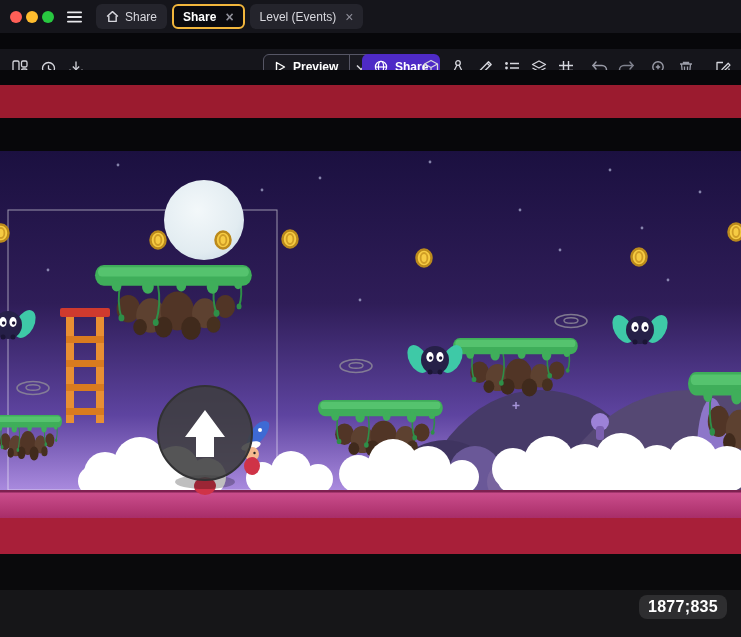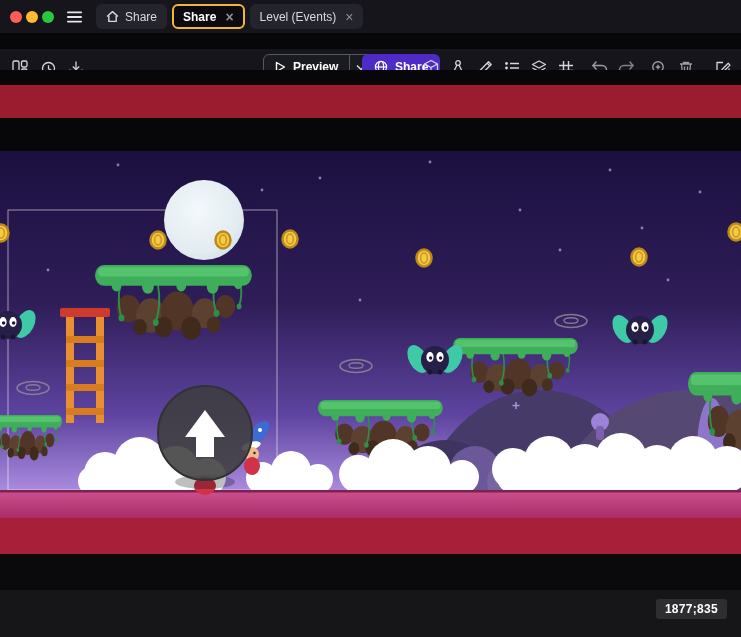--- a/index.html
+++ b/index.html
@@ -22,22 +22,22 @@
   .preview{position:absolute;left:263px;top:5px;height:26px;box-sizing:border-box;display:flex;align-items:stretch;
            border:1px solid #565665;border-radius:6px;background:#1a1a21;color:#fff;cursor:pointer;}
   .preview .main{display:flex;align-items:center;gap:7px;padding:0 11px;font-size:12px;font-weight:bold;}
   .preview .chev{border-left:1px solid #565665;padding:0 6px;display:flex;align-items:center;}
   .share{position:absolute;left:362px;top:5px;height:26px;box-sizing:border-box;border-radius:6px;background:#4e2ac6;
          color:#fff;display:flex;align-items:center;gap:7px;padding:0 12px;font-size:12px;font-weight:bold;cursor:pointer;}
   .tool-right{position:absolute;right:8px;top:0;height:37px;display:flex;align-items:center;gap:7px;}
   .m-l6{margin-left:6px;} .m-l10{margin-left:10px;}
   
   .canvas{position:absolute;top:70px;left:0;width:741px;height:567px;background:#07070a;}
-  .coords{position:absolute;right:14px;bottom:18px;background:#2e2e30;color:#ffffff;font-size:12px;
-          font-weight:bold;padding:3px 9px;border-radius:3px;letter-spacing:.3px;}
+  .coords{position:absolute;right:14px;bottom:18px;background:#2e2e30;color:#ffffff;font-size:16px;
+          font-weight:bold;padding:3px 9px;border-radius:8px;letter-spacing:.3px;}
 </style>
 </head>
 <body>
 
 <div class="stage">
 
   <div class="titlebar">
     <svg class="lights" width="46" height="12" viewBox="0 0 46 12">
       <circle cx="6" cy="6" r="6" fill="#ff5f57"></circle>
       <circle cx="22" cy="6" r="6" fill="#febc2e"></circle>

